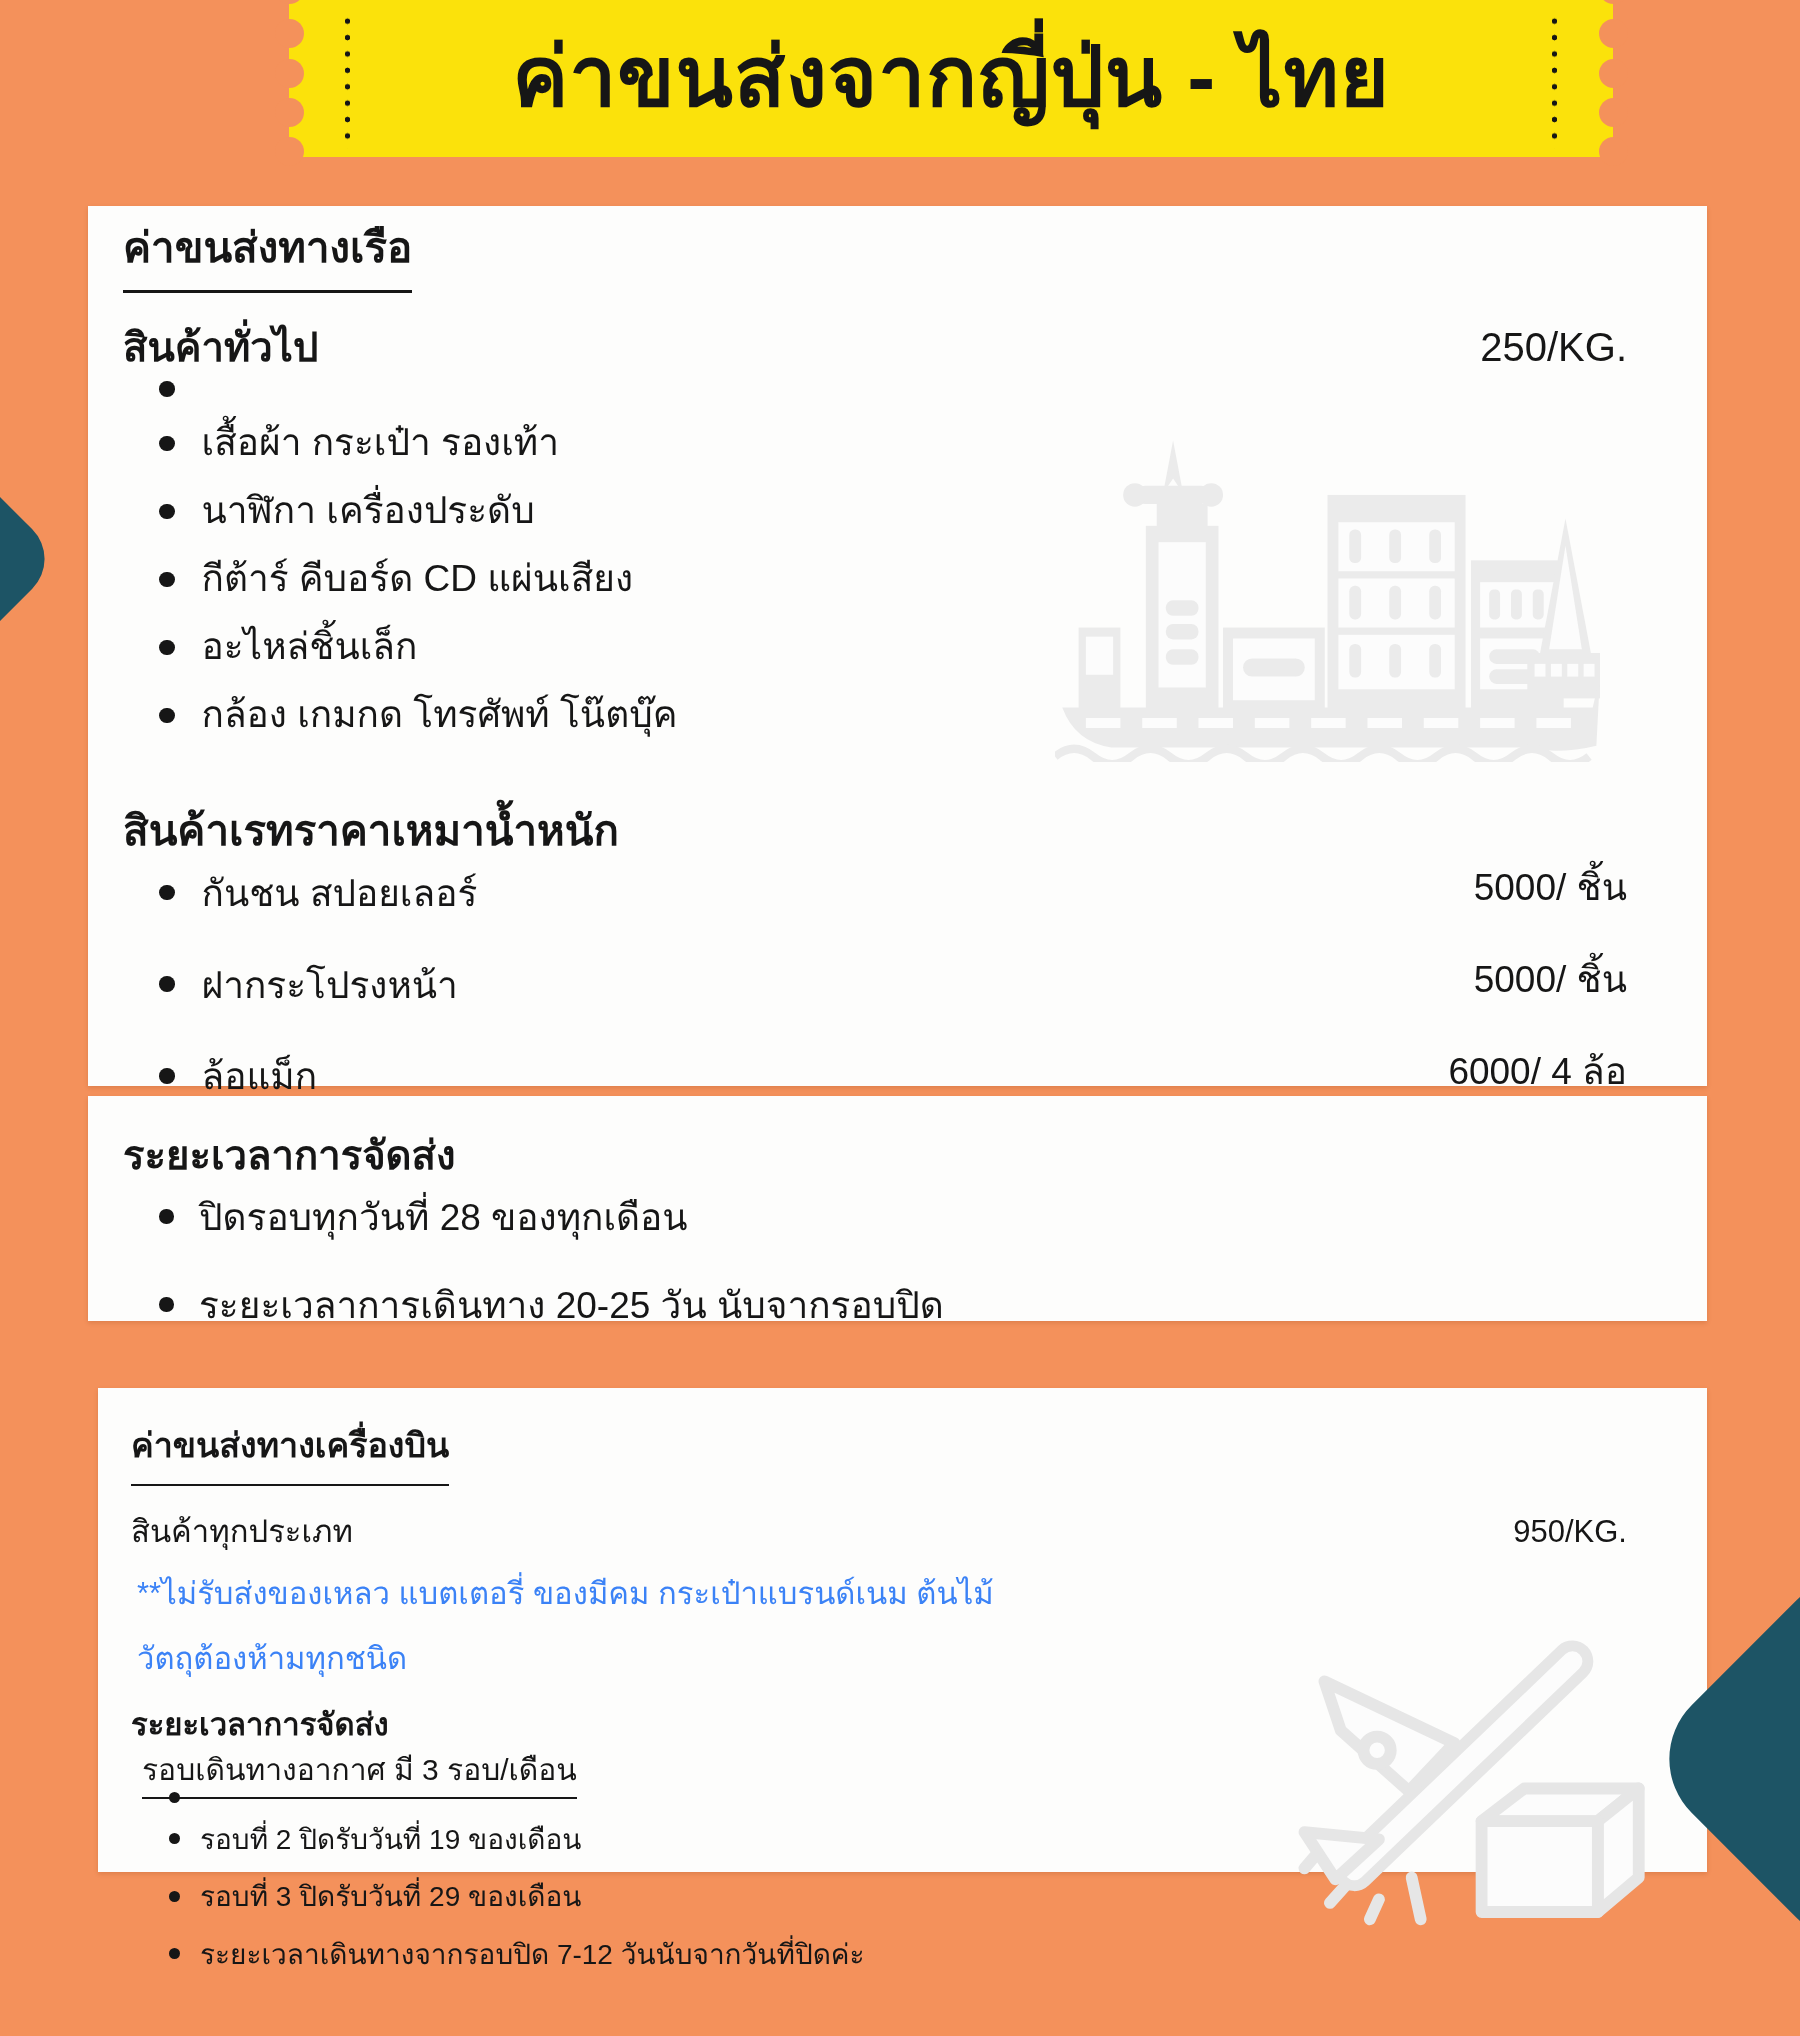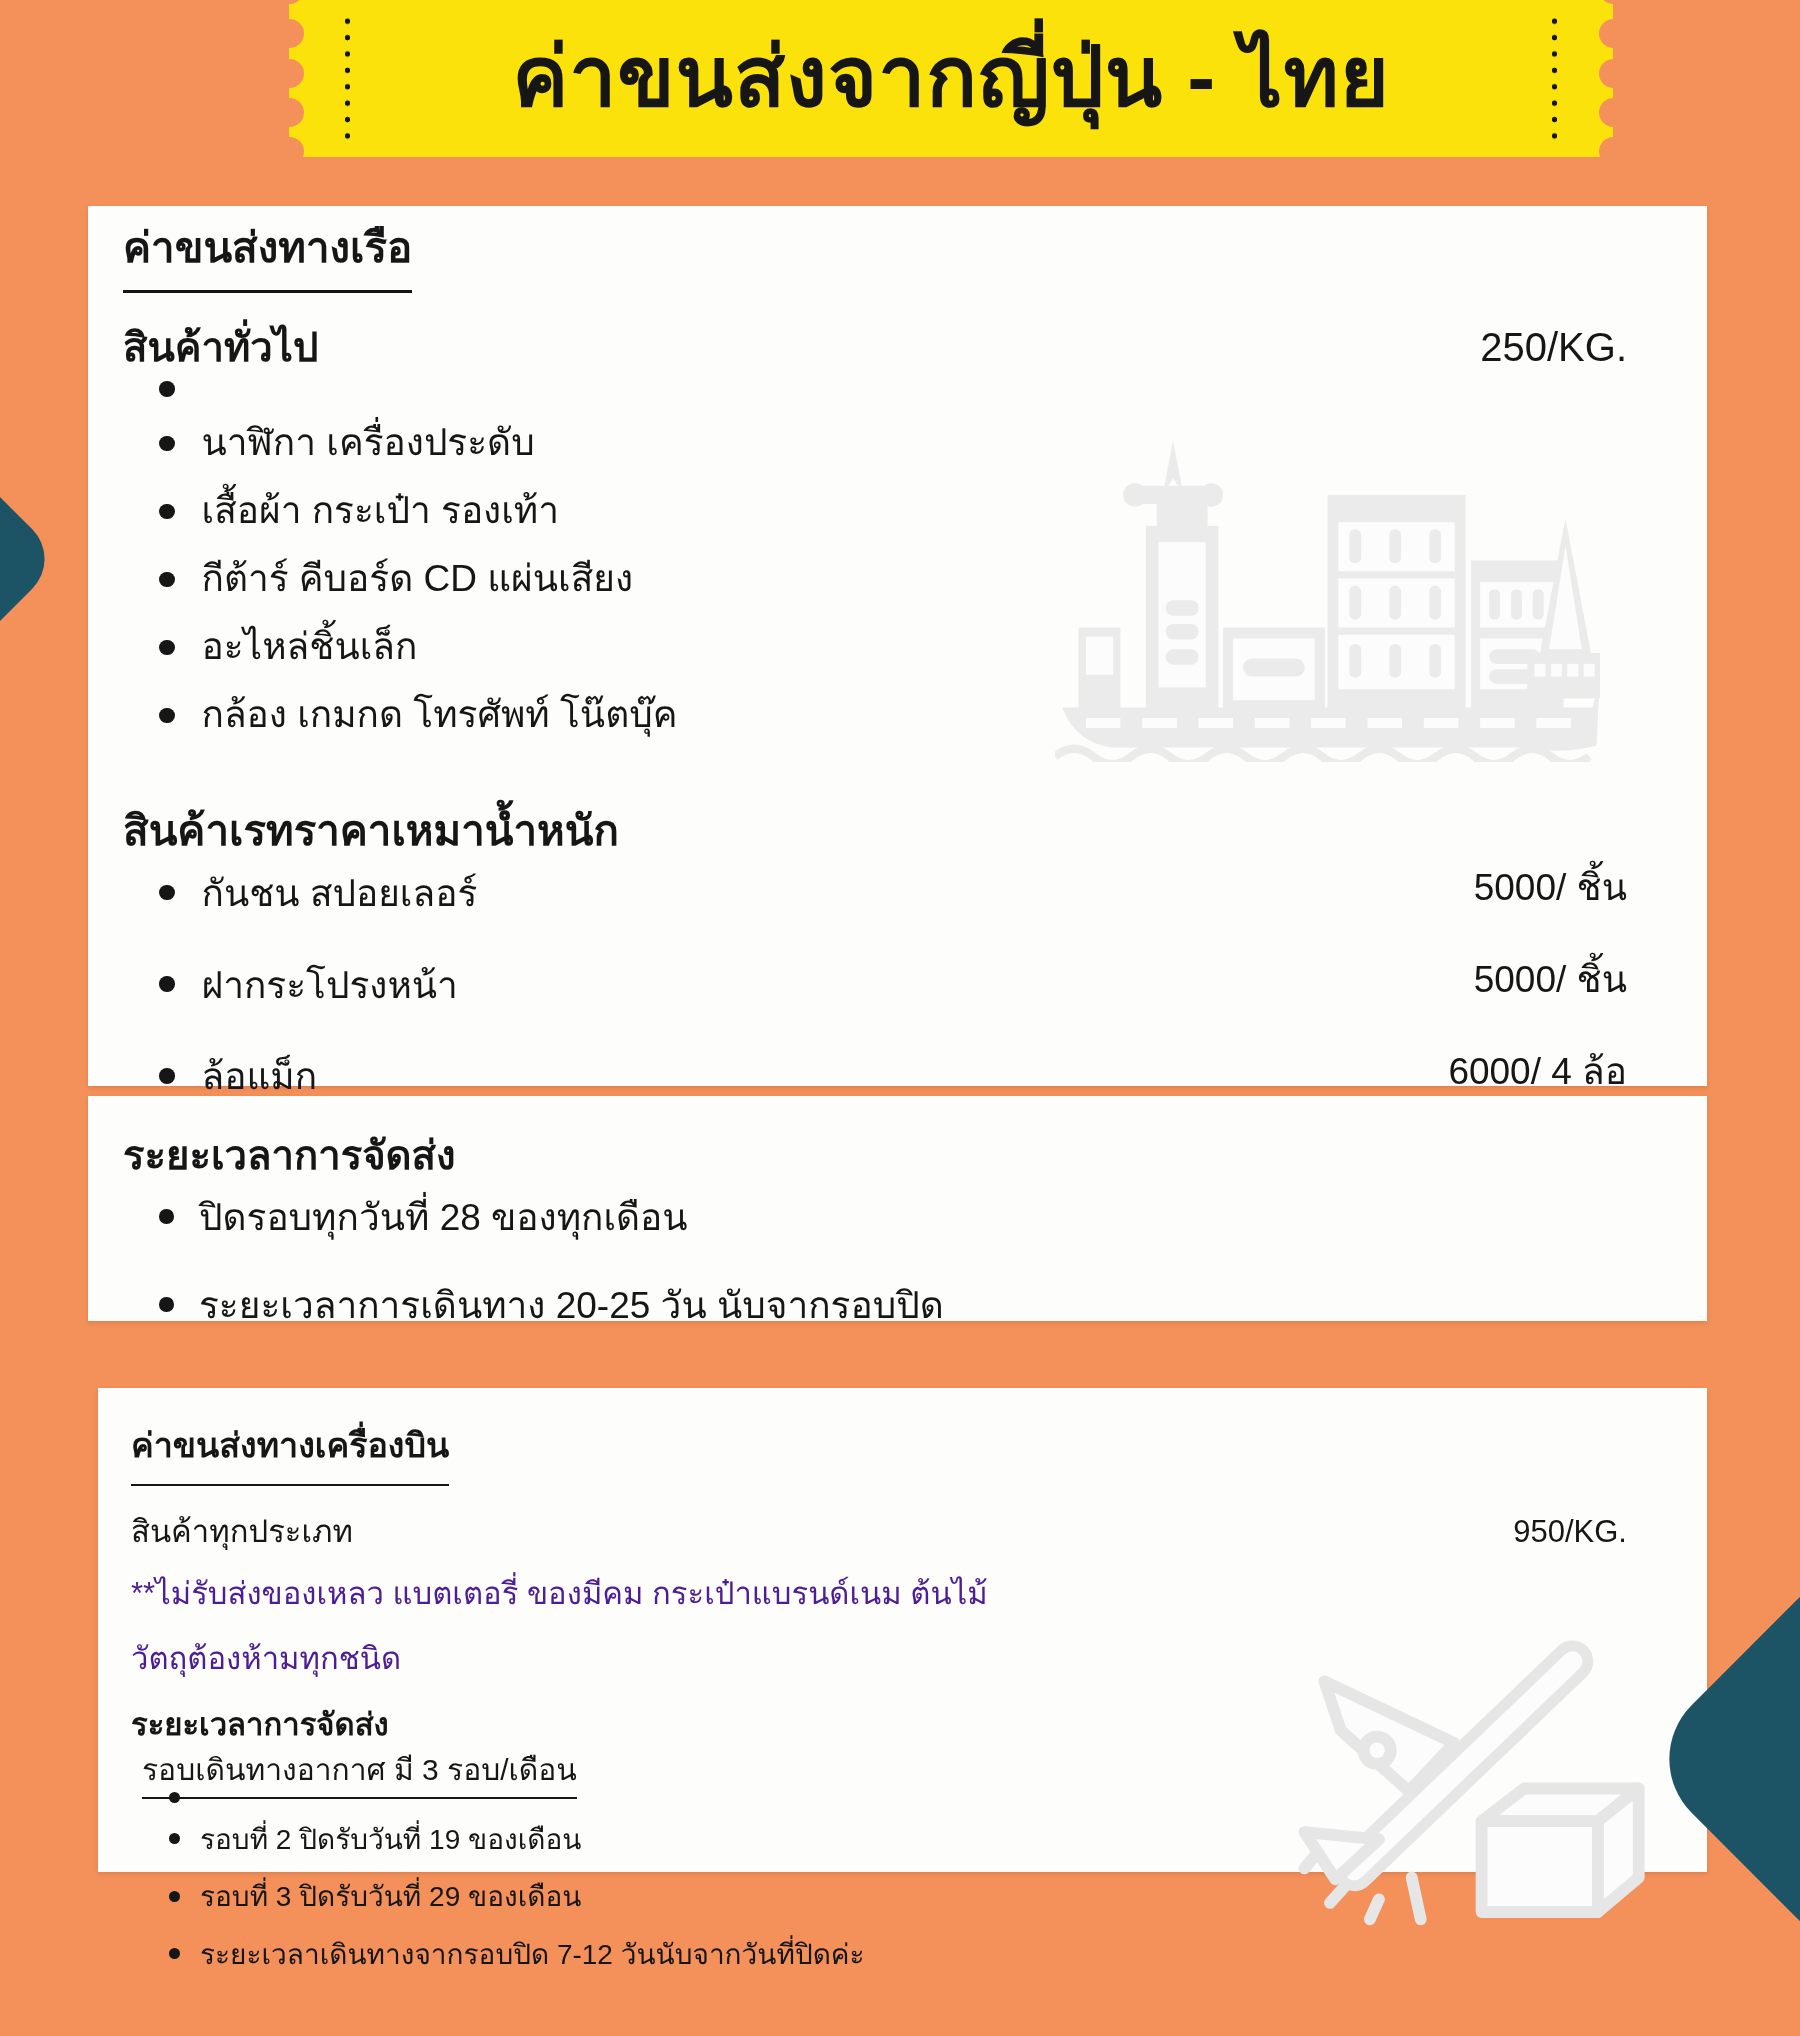--- a/index.html
+++ b/index.html
@@ -41,21 +41,21 @@
 
   
   .c2-h{font-size:40px;font-weight:700;color:#161616;}
   .c2-li{font-size:37px;margin-bottom:29px;}
   .c2-li .dot{width:14.5px;height:14.5px;margin-right:25.5px;}
 
   
   .c3-h{font-size:34px;border-bottom-width:2.7px;}
   .c3-label{font-size:31px;font-weight:500;}
   .c3-price{font-size:31px;font-weight:500;}
-  .warn{font-size:31px;color:#4c1d95;}
+  .warn{font-size:31px;color:#3b82f6;margin-left:6px;}
   .c3-sched-h{font-size:31px;font-weight:700;color:#161616;}
   .c3-sub{display:inline-block;font-size:30px;font-weight:500;color:#161616;border-bottom:2.7px solid #161616;padding-bottom:3.6px;}
   .c3-li{font-size:28px;margin-bottom:13.6px;}
   .c3-li .dot{width:11px;height:11px;margin-right:20px;}
 
   
   .teal{position:absolute;background:#1D5465;}
   .teal-left{left:-136px;top:477px;width:164px;height:164px;border-radius:42px;transform:rotate(45deg);}
   .teal-right{left:1700px;top:1609px;width:300px;height:300px;border-radius:76px;transform:rotate(45deg);}
 
@@ -91,25 +91,25 @@
       <span class="c1-label">สินค้าทั่วไป</span>
       <span class="c1-price">250/KG.</span>
     </div>
 
     <div class="abs" style="left:71px;top:175px;width:818px">
       <div class="li c1-li">
           <span class="dot"></span>
         </div>
       <div class="li c1-li">
           <span class="dot"></span>
+          <span>เสื้อผ้า กระเป๋า รองเท้า</span>
+        </div>
+      <div class="li c1-li">
+          <span class="dot"></span>
           <span>นาฬิกา เครื่องประดับ</span>
-        </div>
-      <div class="li c1-li">
-          <span class="dot"></span>
-          <span>เสื้อผ้า กระเป๋า รองเท้า</span>
         </div>
       <div class="li c1-li">
           <span class="dot"></span>
           <span>กีต้าร์ คีบอร์ด CD แผ่นเสียง</span>
         </div>
       <div class="li c1-li">
           <span class="dot"></span>
           <span>อะไหล่ชิ้นเล็ก</span>
         </div>
       <div class="li c1-li">

